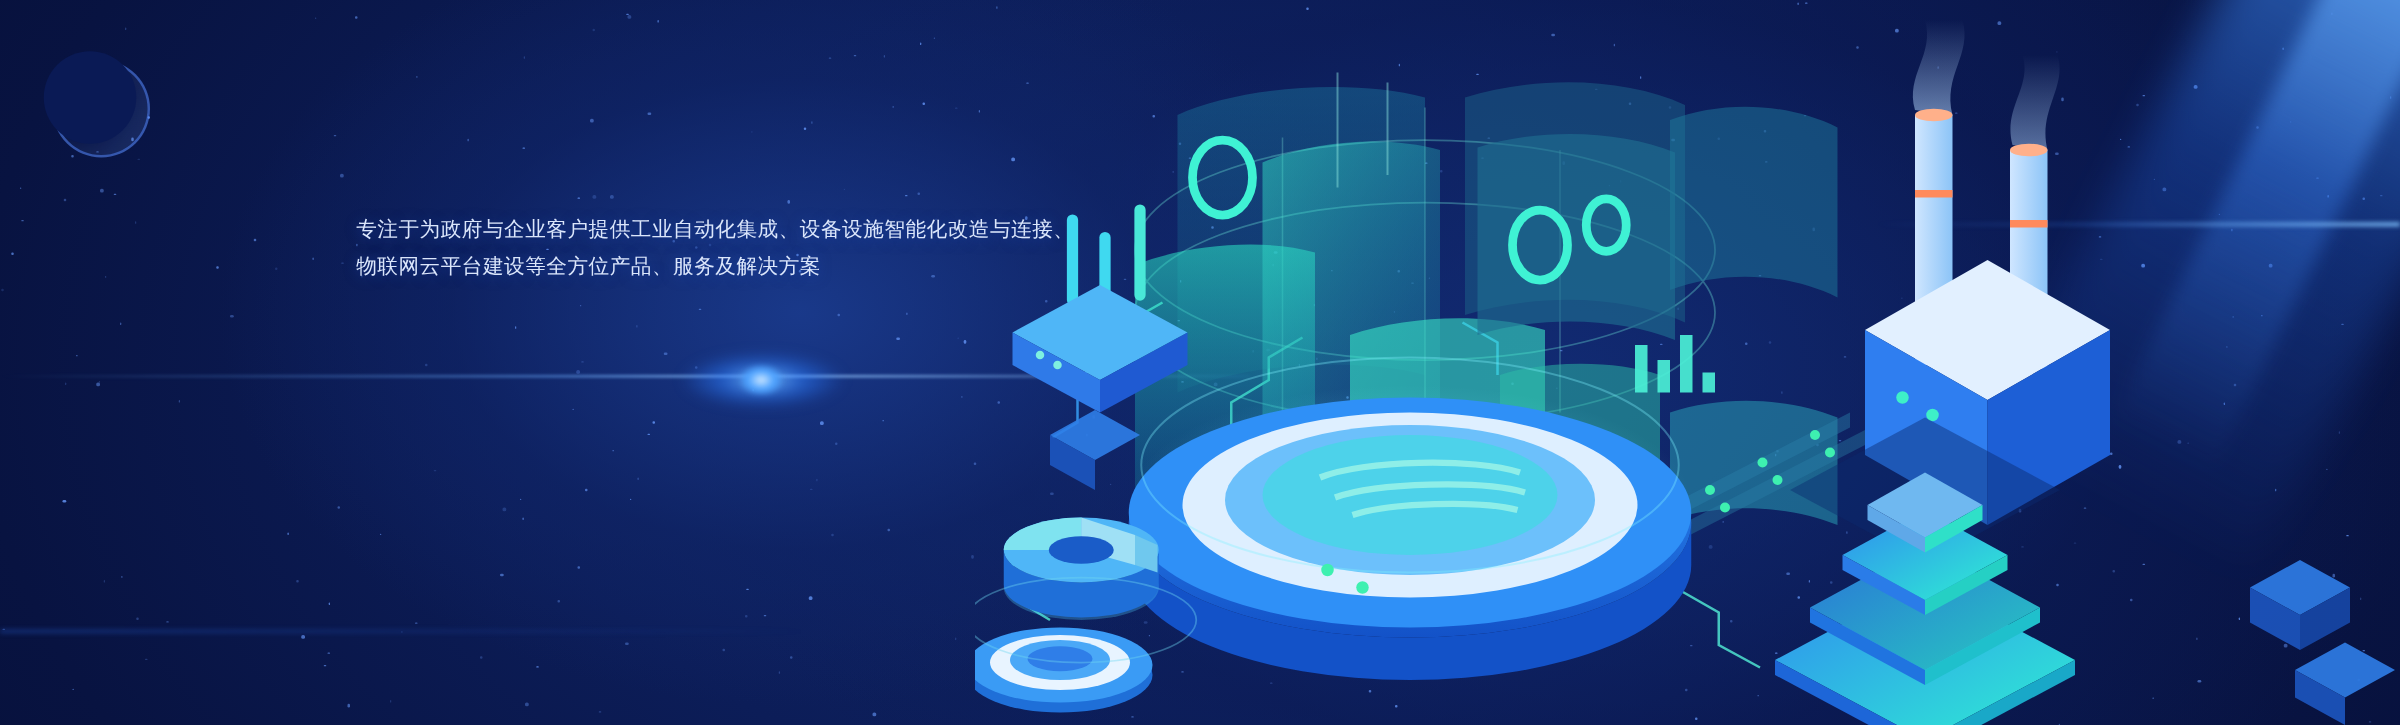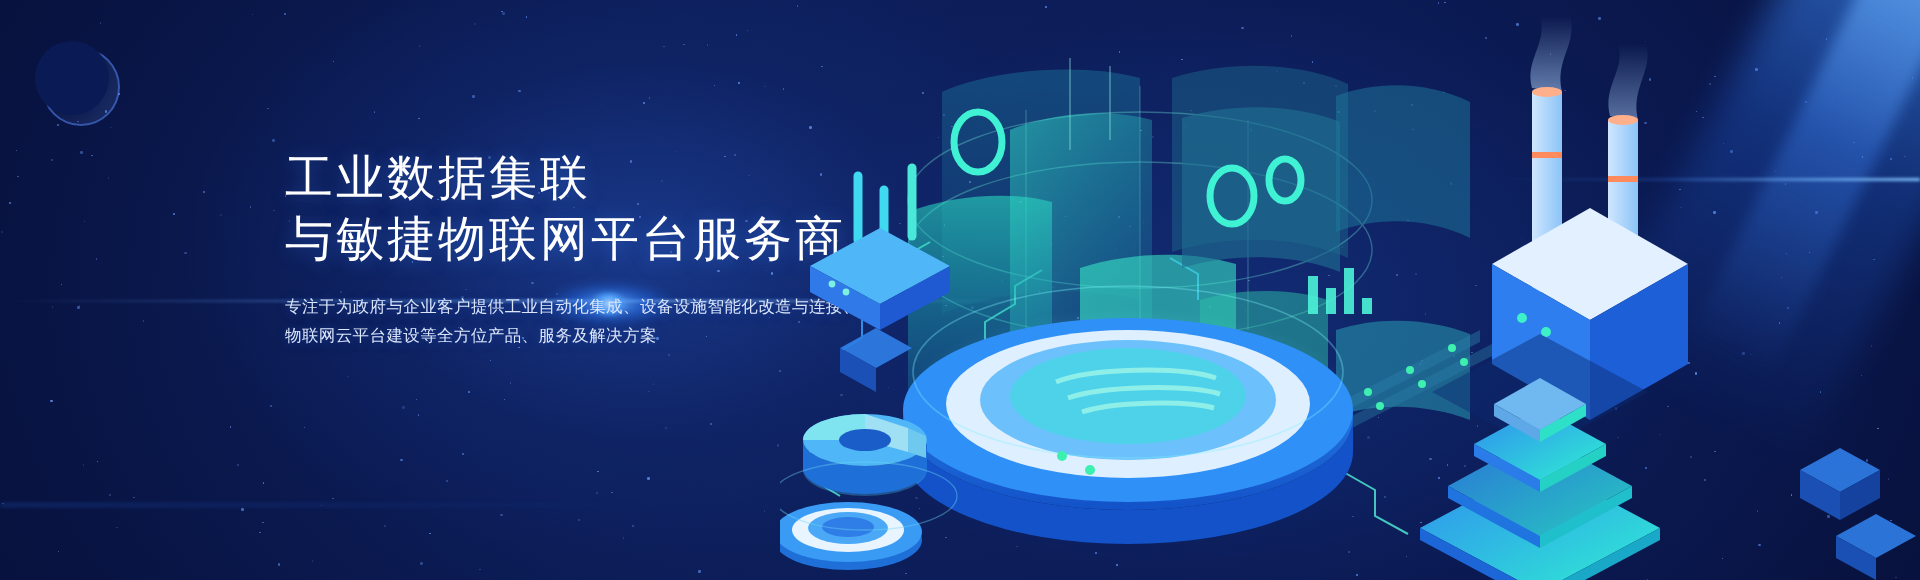--- a/index.html
+++ b/index.html
@@ -476,22 +476,20 @@
 
   <div class="streak streak-diag1"></div>
   <div class="streak streak-diag2"></div>
   <div class="streak streak-h-right"></div>
   <div class="streak streak-h-left"></div>
   <div class="streak streak-h-bottom"></div>
   <div class="flare"></div>
   <div class="flare-core"></div>
 
   <div class="text-block">
-    <h1 class="headline">工业数据集联
-与敏捷物联网平台服务商</h1>
     <p class="subtitle">专注于为政府与企业客户提供工业自动化集成、设备设施智能化改造与连接、
 物联网云平台建设等全方位产品、服务及解决方案</p>
   </div>
 
   <div class="illus">
     <svg width="1140" height="580" viewBox="0 0 1140 580" xmlns="http://www.w3.org/2000/svg">
       <defs>
         <linearGradient id="gTeal" x1="0" y1="0" x2="0" y2="1">
           <stop offset="0" stop-color="#2ae6c6" stop-opacity="0.55"></stop>
           <stop offset="1" stop-color="#19a8b8" stop-opacity="0.25"></stop>

